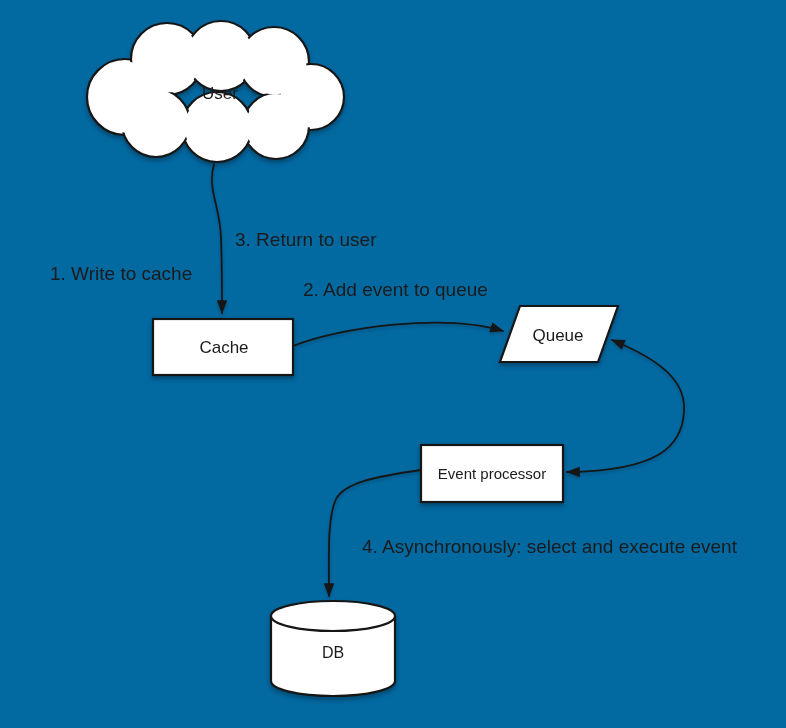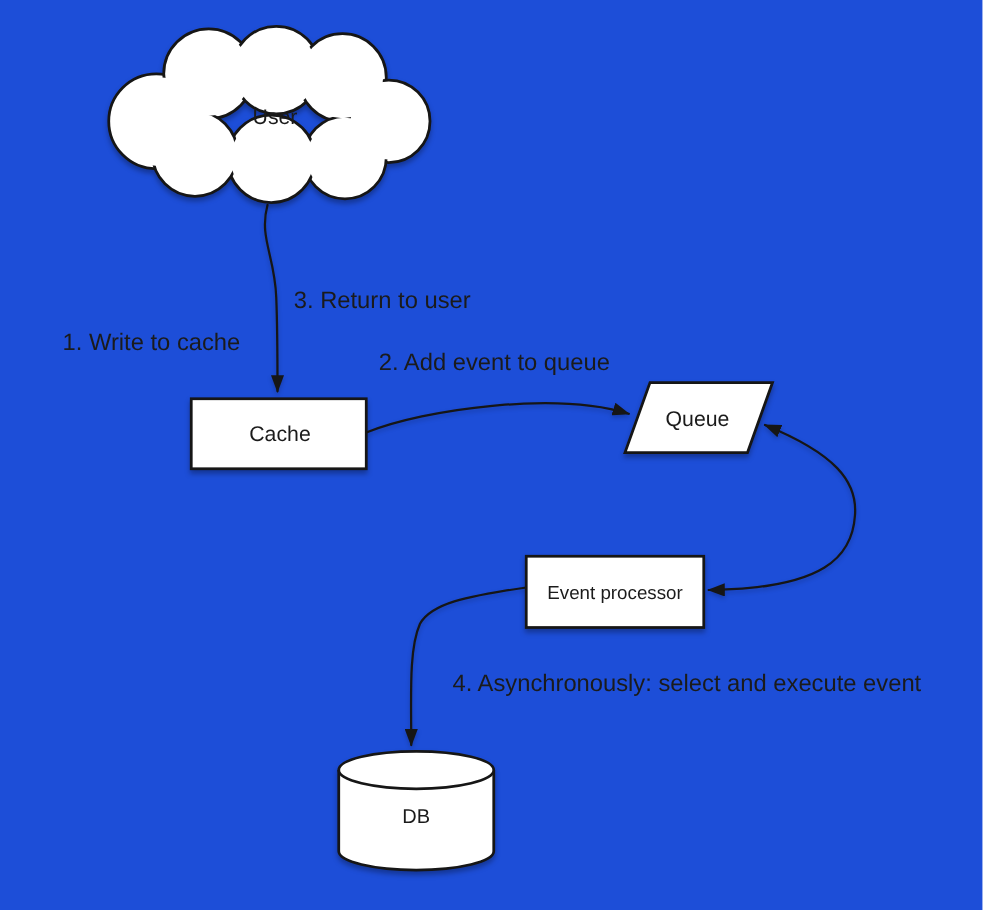--- a/index.html
+++ b/index.html
@@ -8,21 +8,21 @@
     background: #ffffff;
     width: 786px;
     height: 728px;
     overflow: hidden;
     font-family: "Liberation Sans", "DejaVu Sans", sans-serif;
   }
   .canvas-wrap {
     position: relative;
     width: 786px;
     height: 728px;
-    background: #1d4ed8;
+    background: #0369a1;
   }
   svg { display: block; }
   .shapes {
     filter: drop-shadow(0px 3px 2px rgba(0,0,0,0.30));
   }
   .edges {
     filter: drop-shadow(0px 2px 1.5px rgba(0,0,0,0.22));
   }
   .edge {
     fill: none;

